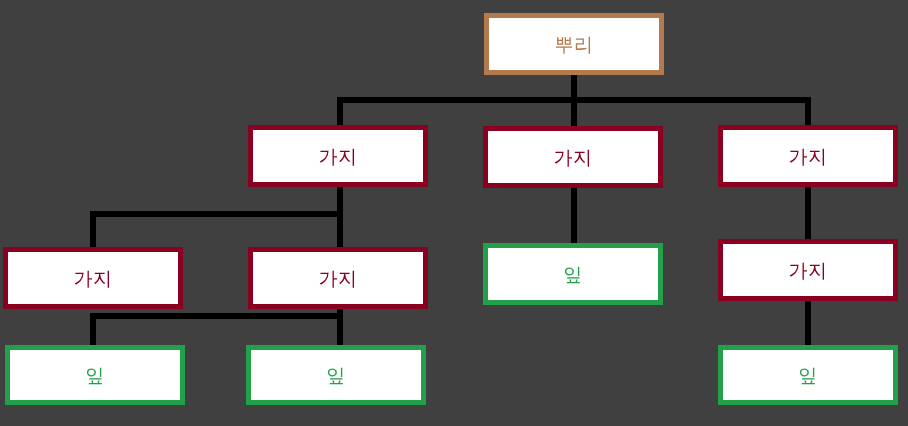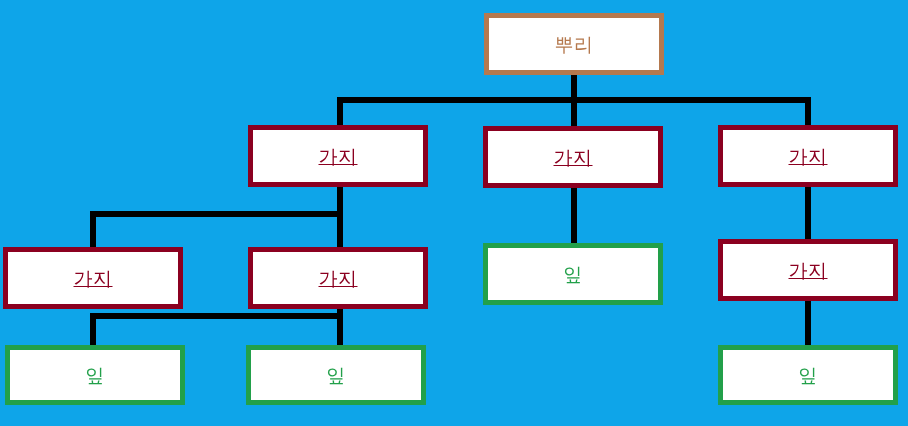--- a/index.html
+++ b/index.html
@@ -31,38 +31,38 @@
     white-space: nowrap;
     user-select: none;
   }
   .node.root {
     border: 5px solid #b5794e;
   }
   .node.root .label { color: #b5794e; }
   .node.branch {
     border: 5px solid #8b0020;
   }
-  .node.branch .label { color: #8b0020; text-decoration: underline; }
+  .node.branch .label { color: #8b0020; }
   .node.leaf {
     border: 5px solid #22a04a;
   }
   .node.leaf .label { color: #22a04a; }
 
   .edge {
     position: absolute;
     background: #000000;
     z-index: 1;
   }
   .edge.v { width: 6px; }
   .edge.h { height: 6px; }
 </style>
 </head>
 <body>
 
-<div id="canvas" style="background: #0ea5e9;">
+<div id="canvas" style="background: #404040;">
     <div class="edge v" style="left: 571px; top: 74px; background: rgb(0, 0, 0); height: 27px;"></div>
     <div class="edge h" style="left: 337px; top: 97px; background: rgb(0, 0, 0); width: 474px;"></div>
     <div class="edge v" style="left: 337px; top: 97px; background: rgb(0, 0, 0); height: 30px;"></div>
     <div class="edge v" style="left: 571px; top: 97px; background: rgb(0, 0, 0); height: 31px;"></div>
     <div class="edge v" style="left: 805px; top: 97px; background: rgb(0, 0, 0); height: 30px;"></div>
     <div class="edge v" style="left: 337px; top: 185px; background: rgb(0, 0, 0); height: 30px;"></div>
     <div class="edge h" style="left: 90px; top: 211px; background: rgb(0, 0, 0); width: 253px;"></div>
     <div class="edge v" style="left: 90px; top: 211px; background: rgb(0, 0, 0); height: 39px;"></div>
     <div class="edge v" style="left: 337px; top: 211px; background: rgb(0, 0, 0); height: 39px;"></div>
     <div class="edge v" style="left: 337px; top: 306px; background: rgb(0, 0, 0); height: 30px;"></div>

